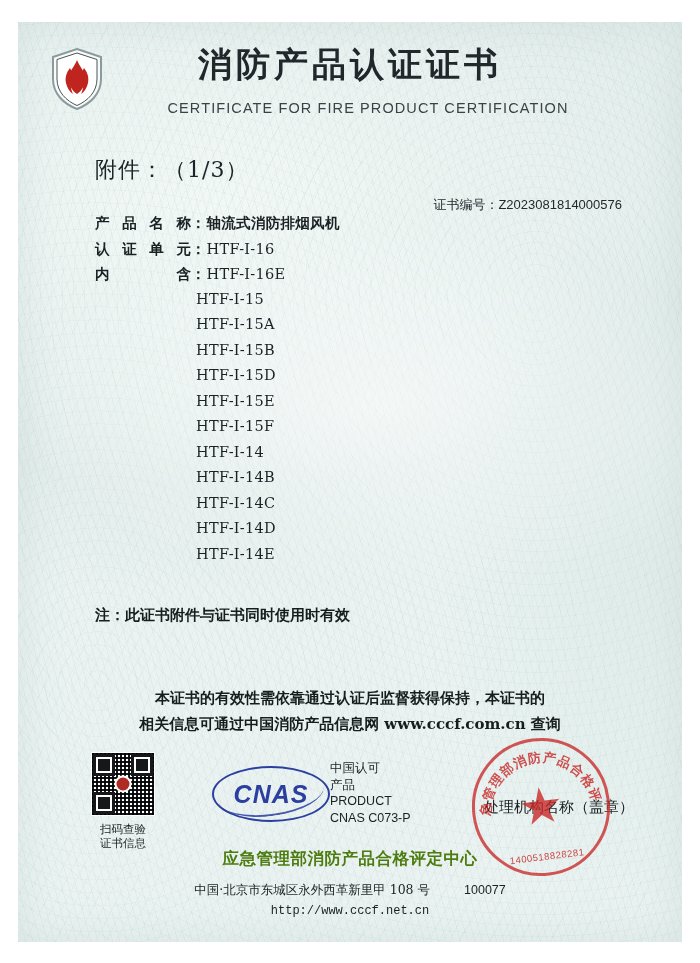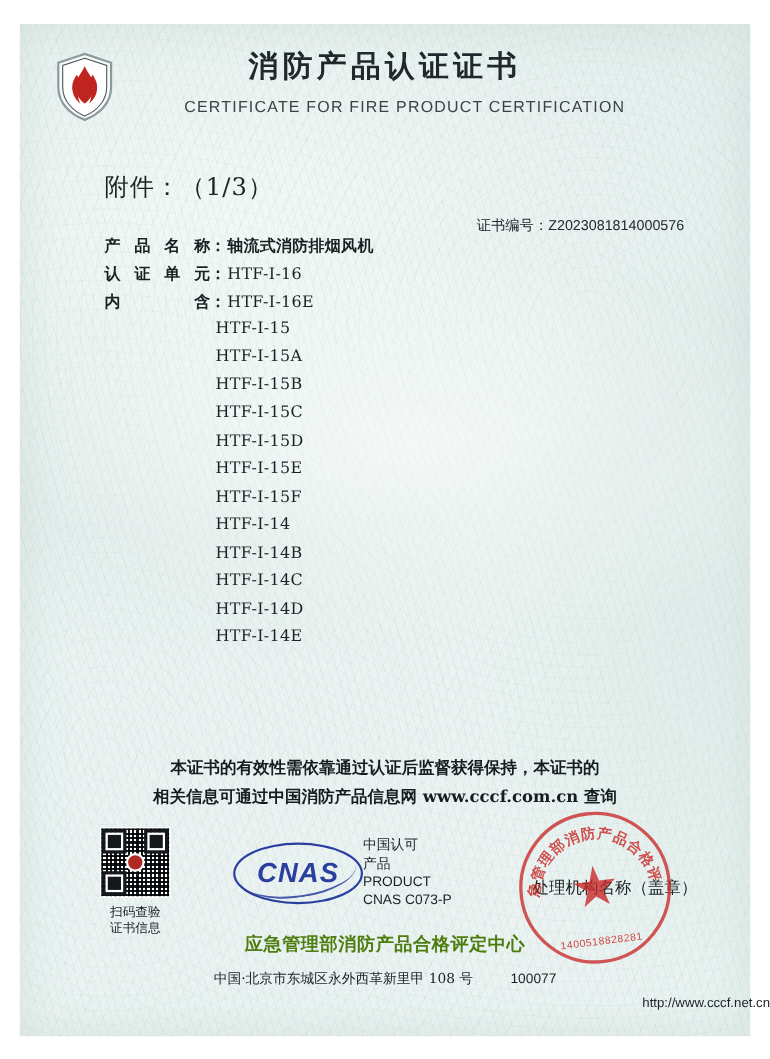--- a/index.html
+++ b/index.html
@@ -57,21 +57,21 @@
   }
 
   
   .header {
     position: absolute;
     left: 0; top: 42px;
     width: 100%;
     text-align: center;
   }
   .title-cn {
-    font-size: 27px;
+    font-size: 34px;
     letter-spacing: 4px;
     color: #20282b;
     font-family: "DejaVu Serif", serif;
     font-weight: 700;
   }
   .title-en {
     margin-top: 12px;
     font-size: 14.5px;
     letter-spacing: 1.1px;
     color: #3a4246;
@@ -334,24 +334,24 @@
   .addr-line .zip {
     display: inline-block;
     margin-left: 34px;
     font-family: "Liberation Sans", sans-serif;
   }
   .url-line {
     position: absolute;
     left: 0;
     top: 904px;
     width: 100%;
-    text-align: right;
+    text-align: center;
     font-size: 12px;
     color: #1b2123;
-    font-family: Liberation Sans, sans-serif;
+    font-family: Liberation Mono, monospace;
   }
 </style>
 </head>
 <body>
 
 <div class="page">
   <div class="paper"></div>
 
   <div class="content">
 
@@ -389,31 +389,33 @@
 
       <div class="row">
         <span class="label">内含</span>
         <span class="colon">：</span>
         <span class="value">HTF-I-16E</span>
       </div>
 
       <div class="sub-row">HTF-I-15</div>
       <div class="sub-row">HTF-I-15A</div>
       <div class="sub-row">HTF-I-15B</div>
-      <div class="sub-row">HTF-I-15C</div>
       <div class="sub-row">HTF-I-15D</div>
       <div class="sub-row">HTF-I-15E</div>
       <div class="sub-row">HTF-I-15F</div>
       <div class="sub-row">HTF-I-14</div>
       <div class="sub-row">HTF-I-14B</div>
       <div class="sub-row">HTF-I-14C</div>
       <div class="sub-row">HTF-I-14D</div>
       <div class="sub-row">HTF-I-14E</div>
     </div>
 
+    <div class="note">
+      <span class="note-label">注：</span><span>此证书附件与证书同时使用时有效</span>
+    </div>
 
     <div class="validity">
       <div>本证书的有效性需依靠通过认证后监督获得保持，本证书的</div>
       <div>相关信息可通过中国消防产品信息网 www.cccf.com.cn 查询</div>
     </div>
 
     <div class="qr-block">
       <div class="qr">
         <div class="finder f1">
             <i></i>

